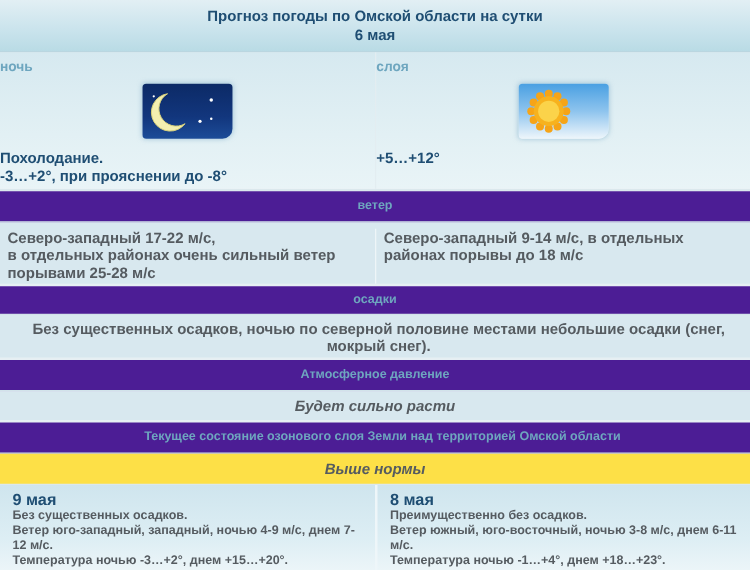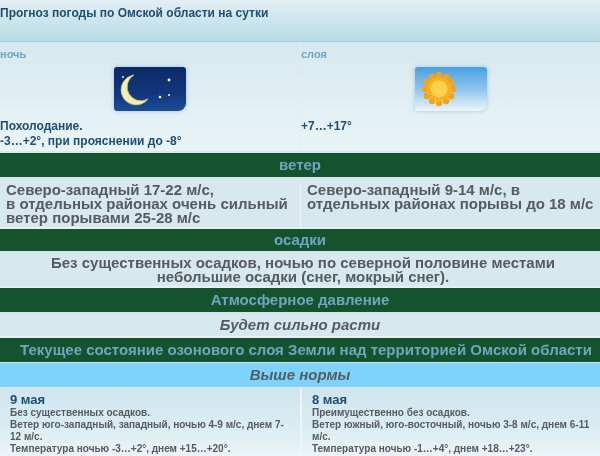--- a/index.html
+++ b/index.html
@@ -14,20 +14,21 @@
     .wrap {
       width: 600px;
       height: 456px;
       position: relative;
       background: #ffffff;
     }
     .header {
       height: 42px;
       background: linear-gradient(to bottom, #e2eff4 0%, #c9e3ec 60%, #b9dbe5 100%);
       border-bottom: 1px solid #a9ccd8;
+      text-align: center;
       color: #1f4e73;
       font-weight: bold;
       font-size: 12px;
       line-height: 15px;
       padding-top: 6px;
       box-sizing: border-box;
     }
     .twocol {
       display: flex;
       width: 600px;
@@ -72,40 +73,40 @@
     }
     .icon-box svg { position: absolute; left: 0; top: 0; }
     .top-text {
       color: #1f4e73;
       font-weight: bold;
       font-size: 12px;
       line-height: 15px;
       margin-top: 8px;
     }
     .label-row {
-      background: #14532d;
+      background: #4c1d95;
       text-align: center;
       color: #6ea6bf;
       font-weight: bold;
-      font-size: 15px;
+      font-size: 10px;
       box-sizing: border-box;
       border-bottom: 1px solid #d2e3ea;
     }
     .data-row {
       background: #d8e8ef;
       text-align: center;
       color: #555b60;
       font-weight: bold;
-      font-size: 15px;
+      font-size: 12px;
       line-height: 14px;
       box-sizing: border-box;
       border-bottom: 2px solid #e6eff3;
     }
     .data-row.white {
-      background: #7dd3fc;
+      background: #fde047;
       border-bottom: 1px solid #dbe8ed;
     }
     .data-row .col + .col { border-left: 1px solid #eef5f8; }
     .wind-row { height: 51px; padding-top: 5px; }
     .wind-row .col { padding: 0 6px; }
     .precip-row { height: 36px; padding: 4px 14px 0 20px; }
     .single-row { height: 25px; line-height: 24px; font-style: italic; }
     .forecast {
       height: 72px;
       background: linear-gradient(to bottom, #cfe5ee 0%, #ddeef4 60%, #eef6f9 100%);
@@ -125,20 +126,21 @@
       line-height: 12px;
     }
   </style>
 </head>
 <body>
 
 <div class="wrap">
 
   <div class="header">
     <div>Прогноз погоды по Омской области на сутки</div>
+    <div>6 мая</div>
   </div>
 
   <div class="twocol top">
     <div class="col">
       <div class="period-label">ночь</div>
       <div class="icon-box night-icon">
         <svg width="72" height="44" viewBox="0 0 72 44">
           <path d="M20 8 A15 15 0 1 0 34 32 A12 12 0 1 1 20 8 Z" fill="#f3efb0" stroke="#d9d27a" stroke-width="0.8"></path>
           <circle cx="9" cy="10" r="0.9" fill="#ffffff"></circle>
           <circle cx="55" cy="13" r="1.4" fill="#ffffff"></circle>
@@ -168,21 +170,21 @@
               <circle cx="-12.1" cy="7" r="3.2"></circle>
               <circle cx="-14" cy="0" r="3.2"></circle>
               <circle cx="-12.1" cy="-7" r="3.2"></circle>
               <circle cx="-7" cy="-12.1" r="3.2"></circle>
             </g>
             <circle cx="0" cy="0" r="12" fill="#f7b21e"></circle>
             <circle cx="0" cy="0" r="8.5" fill="#fbd34a"></circle>
           </g>
         </svg>
       </div>
-      <div class="top-text">+7…+17°</div>
+      <div class="top-text">+5…+12°</div>
     </div>
   </div>
 
   <div class="label-row" style="height:25px;line-height:24px;">ветер</div>
 
   <div class="twocol data-row wind-row">
     <div class="col">
       <div>Северо-западный 17-22 м/с,</div>
       <div>в отдельных районах очень сильный ветер порывами 25-28 м/с</div>
     </div>

